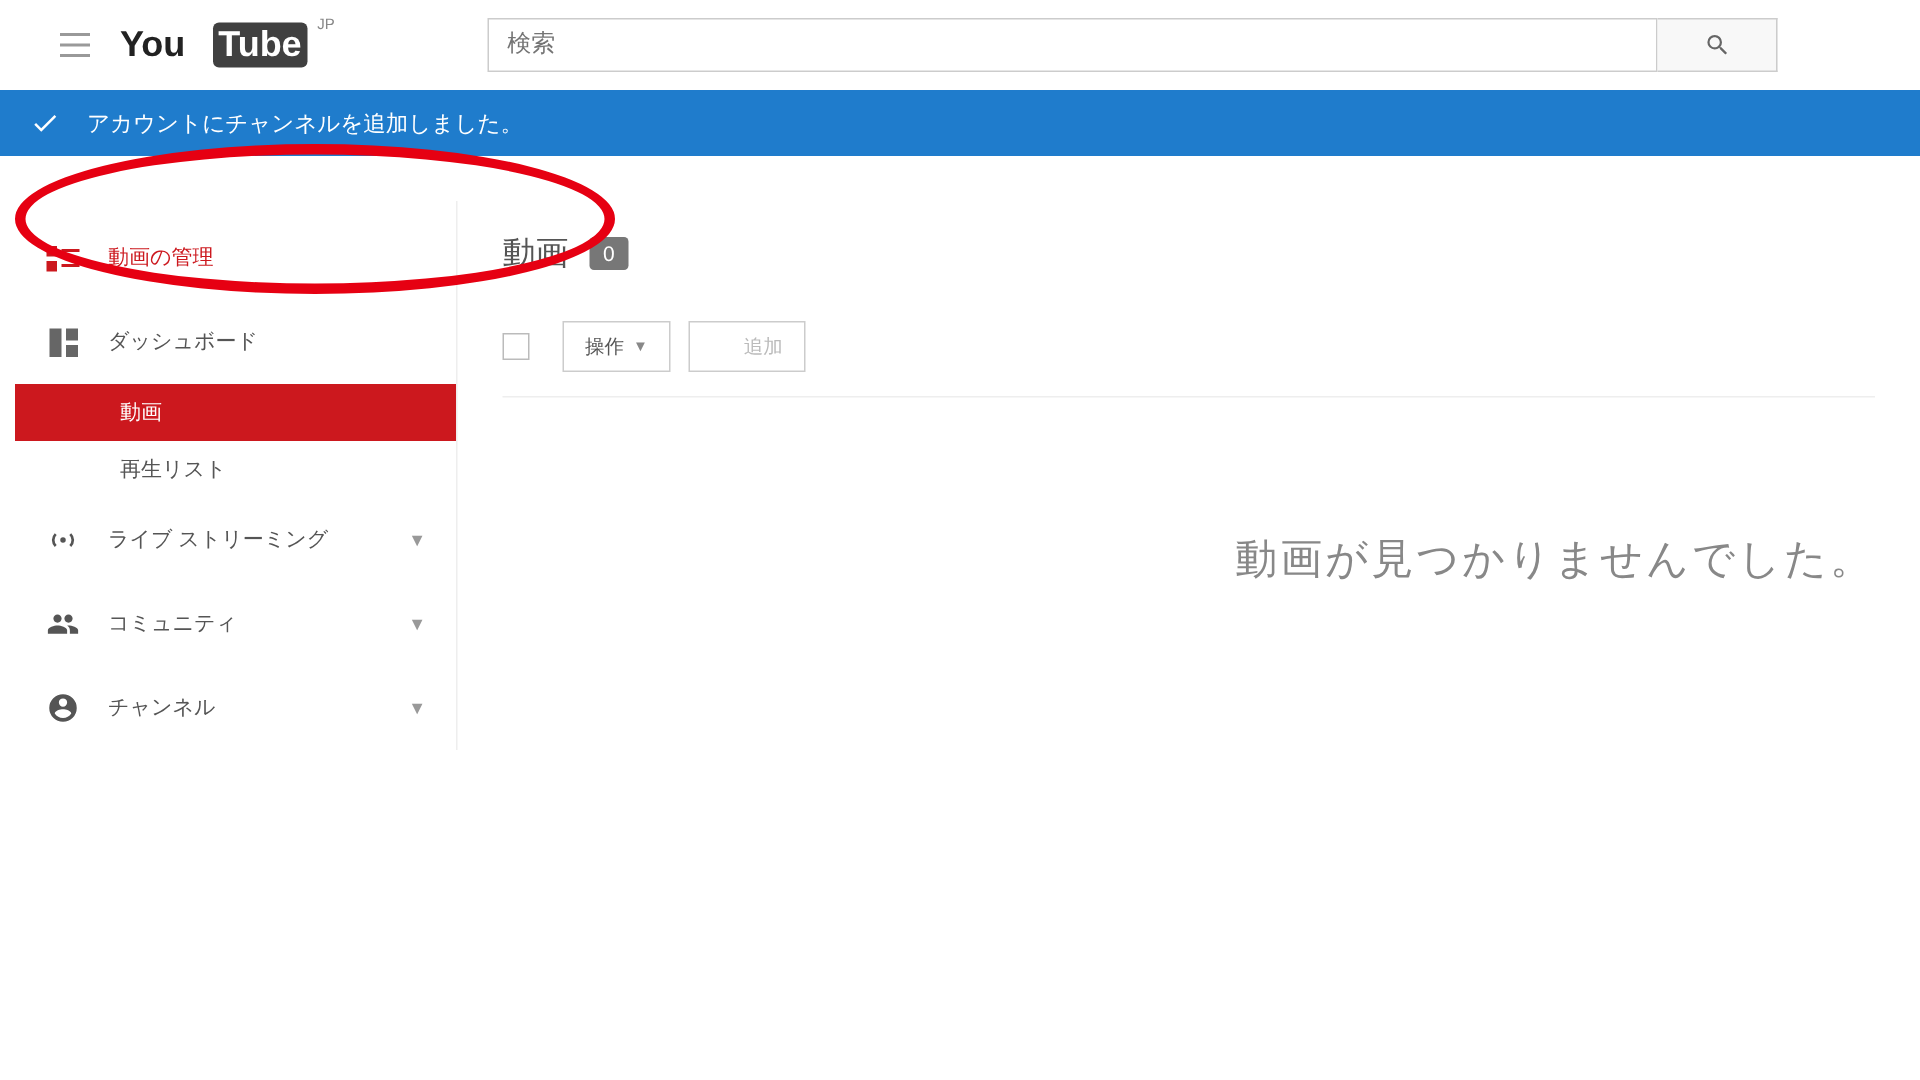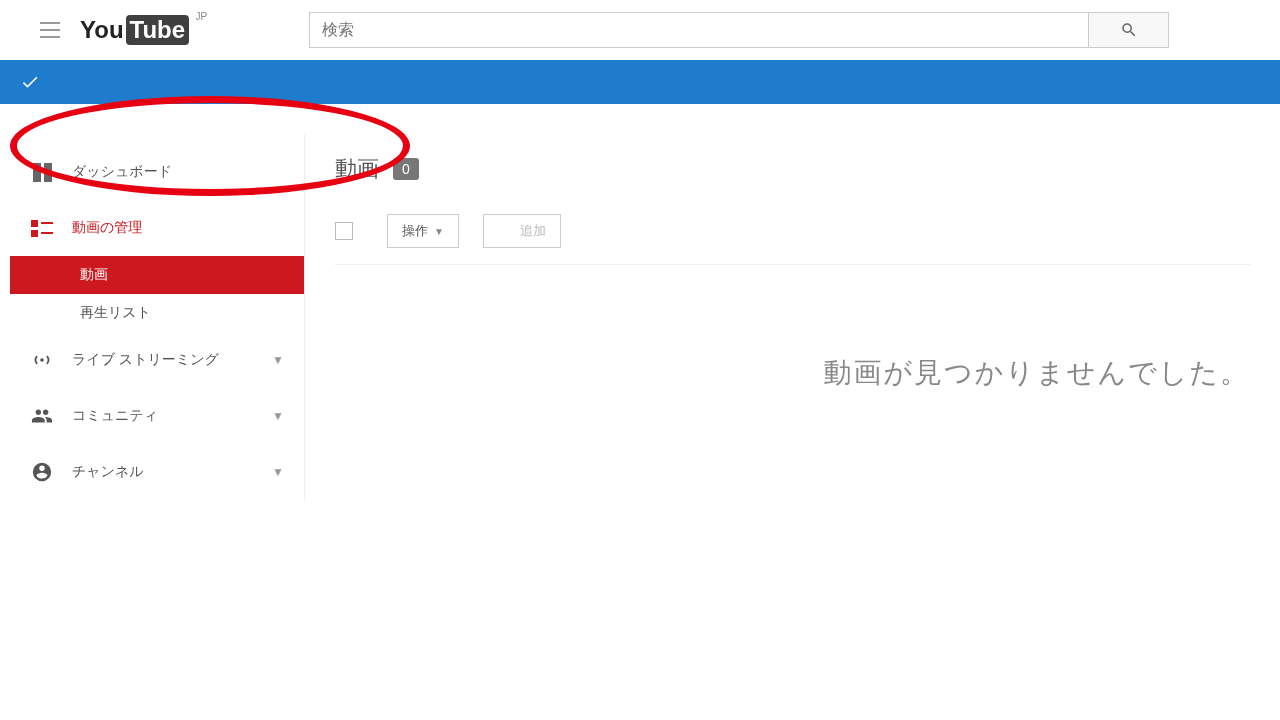--- a/index.html
+++ b/index.html
@@ -2,21 +2,21 @@
 <html><head>
 <meta charset="utf-8">
 <style>
   * { box-sizing: border-box; margin: 0; padding: 0; }
   body { font-family: Arial, "Hiragino Kaku Gothic ProN", "メイリオ", sans-serif; background: #fff; width: 1280px; height: 720px; overflow: hidden; position: relative; }
 
   
   .header { display: flex; align-items: center; padding: 10px 20px 10px 40px; height: 60px; }
   .hamburger { width: 20px; height: 16px; display: flex; flex-direction: column; justify-content: space-between; margin-right: 20px; cursor: pointer; }
   .hamburger span { display: block; height: 2px; background: #999; }
-  .logo { display: flex; align-items: baseline; font-weight: bold; font-size: 24px; margin-right: 120px; position: relative; }
+  .logo { display: flex; align-items: baseline; font-weight: bold; font-size: 24px; margin-right: 120px; position: relative; gap: 16px; }
   .logo .you { color: #222; }
   .logo .tube { background: #404040; color: #fff; padding: 1px 4px; border-radius: 4px; margin-left: 2px; }
   .logo .jp { font-size: 10px; font-weight: normal; color: #888; position: absolute; top: -4px; right: -18px; }
   .search-wrap { display: flex; flex: 1; max-width: 860px; }
   .search-input { flex: 1; border: 1px solid #ccc; padding: 8px 12px; font-size: 16px; color: #3b82f6; outline: none; }
   .search-btn { width: 80px; border: 1px solid #ccc; border-left: none; background: #f8f8f8; display: flex; align-items: center; justify-content: center; cursor: pointer; }
   .search-btn svg { width: 18px; height: 18px; fill: #666; }
 
   
   .banner { background: #1f7ccc; color: #fff; display: flex; align-items: center; padding: 12px 20px; font-size: 15px; position: relative; z-index: 1; }
@@ -50,21 +50,21 @@
   .vm-row { display: flex; align-items: center; gap: 3px; }
   .vm-row .sq { width: 7px; height: 7px; background: #cc181e; }
   .vm-row .ln { flex: 1; height: 2px; background: #cc181e; width: 12px; }
 
   
   .main { flex: 1; padding: 20px 30px; position: relative; }
   .page-title-row { display: flex; align-items: center; margin-bottom: 30px; }
   .page-title { font-size: 22px; color: #555; margin-right: 14px; }
   .count-badge { background: #777; color: #fff; font-size: 14px; padding: 3px 9px; border-radius: 3px; }
 
-  .toolbar { display: flex; align-items: center; gap: 24px; padding-bottom: 16px; border-bottom: 1px solid #eee; }
+  .toolbar { display: flex; align-items: center; gap: 12px; padding-bottom: 16px; border-bottom: 1px solid #eee; }
   .checkbox { width: 18px; height: 18px; border: 1px solid #bbb; background: #fff; cursor: pointer; margin-right: 10px; }
   .tbtn { border: 1px solid #ccc; background: #fff; padding: 7px 14px; font-size: 13px; color: #555; cursor: pointer; display: flex; align-items: center; gap: 6px; }
   .tbtn.disabled { color: #bbb; cursor: default; padding-left: 36px; }
   .tbtn .caret { font-size: 10px; color: #888; }
 
   .empty-msg { position: absolute; right: 30px; top: 220px; font-size: 28px; color: #888; letter-spacing: 2px; }
 </style>
 </head>
 <body>
 
@@ -86,53 +86,54 @@
           <path d="M15.5 14h-.79l-.28-.27A6.47 6.47 0 0 0 16 9.5 6.5 6.5 0 1 0 9.5 16a6.47 6.47 0 0 0 4.23-1.57l.27.28v.79l5 4.99L20.49 19l-4.99-5zm-6 0C7.01 14 5 11.99 5 9.5S7.01 5 9.5 5 14 7.01 14 9.5 11.99 14 9.5 14z"></path>
         </svg>
     </button>
   </div>
 </div>
 
 <div class="banner">
   <svg viewBox="0 0 24 24">
       <path d="M9 16.17 4.83 12l-1.42 1.41L9 19 21 7l-1.41-1.41z"></path>
     </svg>
+  <span>アカウントにチャンネルを追加しました。</span>
 </div>
 
 <div class="annot-ellipse"></div>
 
 <div class="body-area">
 
   <div class="sidebar">
-
-    <div class="side-item">
-      <div class="icon">
-        <div class="dash-icon">
-            <span></span>
-            <span></span>
-            <span></span>
-          </div>
-      </div>
-      <span class="label">ダッシュボード</span>
-    </div>
 
     <div class="side-item active-sec">
       <div class="icon">
         <div class="vm-icon">
           <div class="vm-row">
               <span class="sq"></span>
               <span class="ln"></span>
             </div>
           <div class="vm-row">
               <span class="sq"></span>
               <span class="ln"></span>
             </div>
         </div>
       </div>
       <span class="label">動画の管理</span>
+    </div>
+
+    <div class="side-item">
+      <div class="icon">
+        <div class="dash-icon">
+            <span></span>
+            <span></span>
+            <span></span>
+          </div>
+      </div>
+      <span class="label">ダッシュボード</span>
     </div>
 
     <div class="subitem active">
       <span>動画</span>
     </div>
     <div class="subitem">
       <span>再生リスト</span>
     </div>
 
     <div class="side-item">

